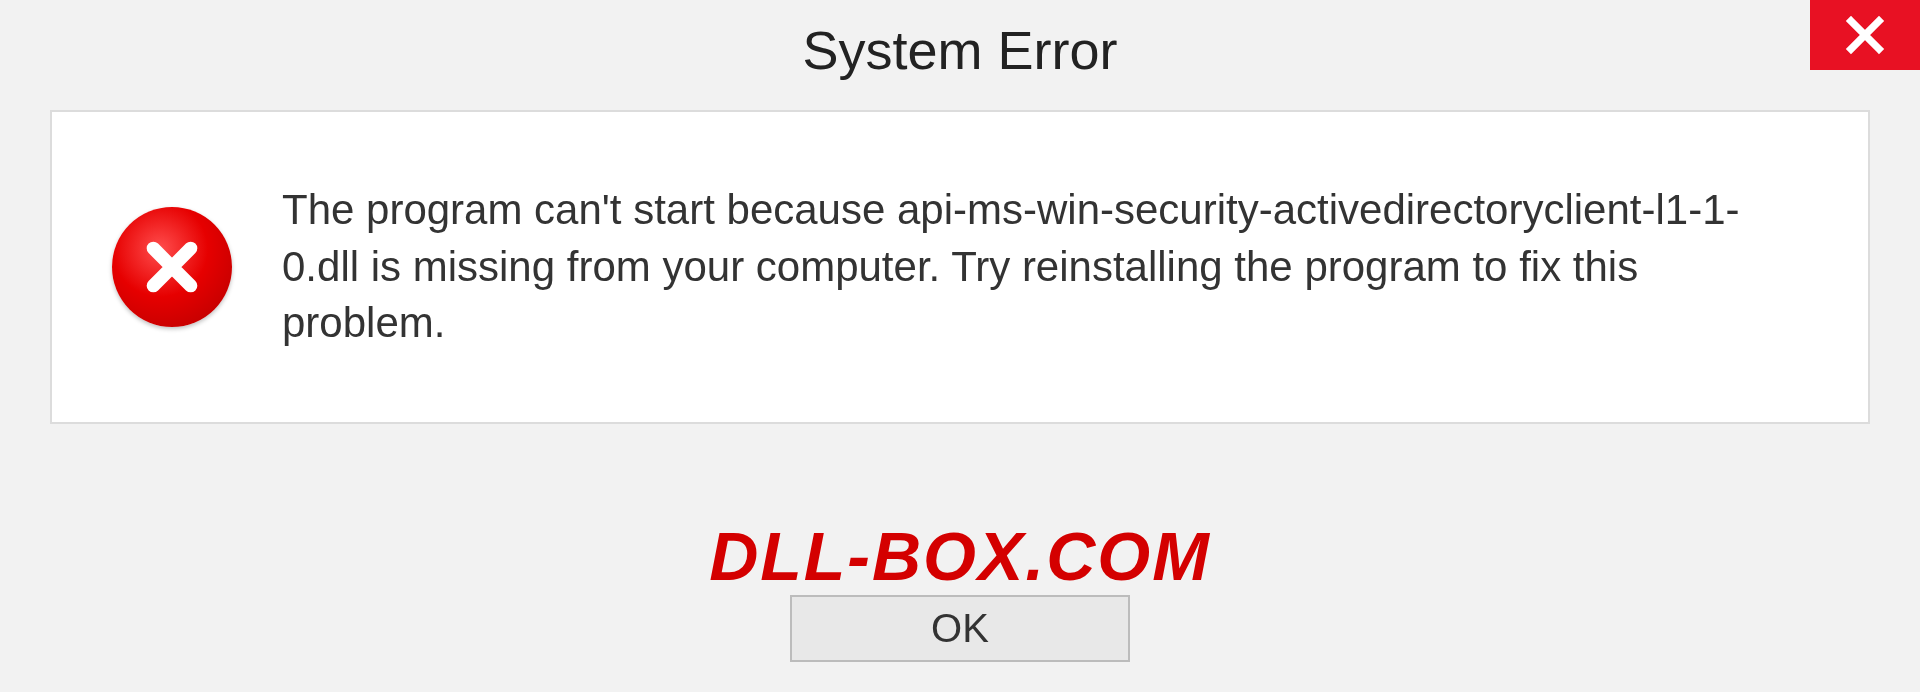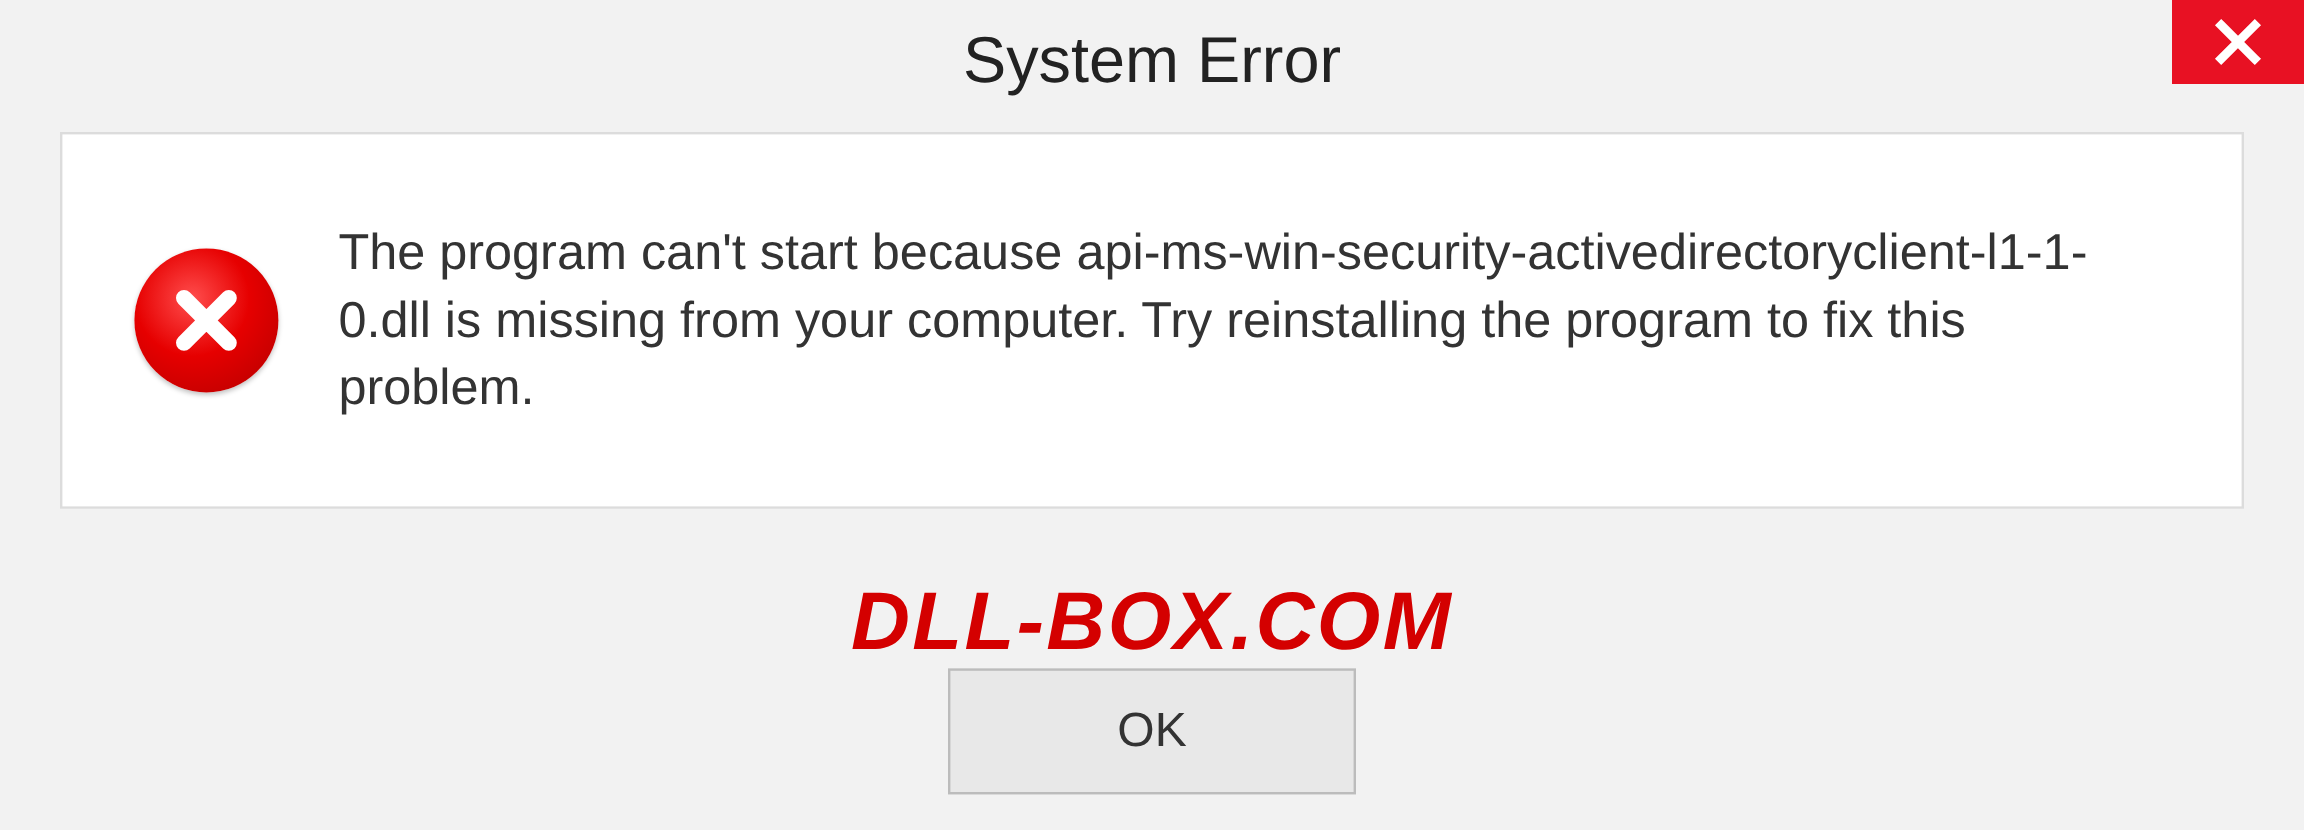--- a/index.html
+++ b/index.html
@@ -93,21 +93,21 @@
     .watermark {
       font-size: 68px;
       font-weight: 900;
       color: #d40000;
       letter-spacing: 2px;
       font-family: Arial, Helvetica, sans-serif;
       font-style: italic;
     }
     .ok-btn {
       width: 340px;
-      height: 105px;
+      height: 67px;
       background: #e8e8e8;
       border: 2px solid #bcbcbc;
       font-size: 40px;
       color: #333;
       display: flex;
       align-items: center;
       justify-content: center;
       cursor: pointer;
       font-family: "Segoe UI", Tahoma, sans-serif;
     }

